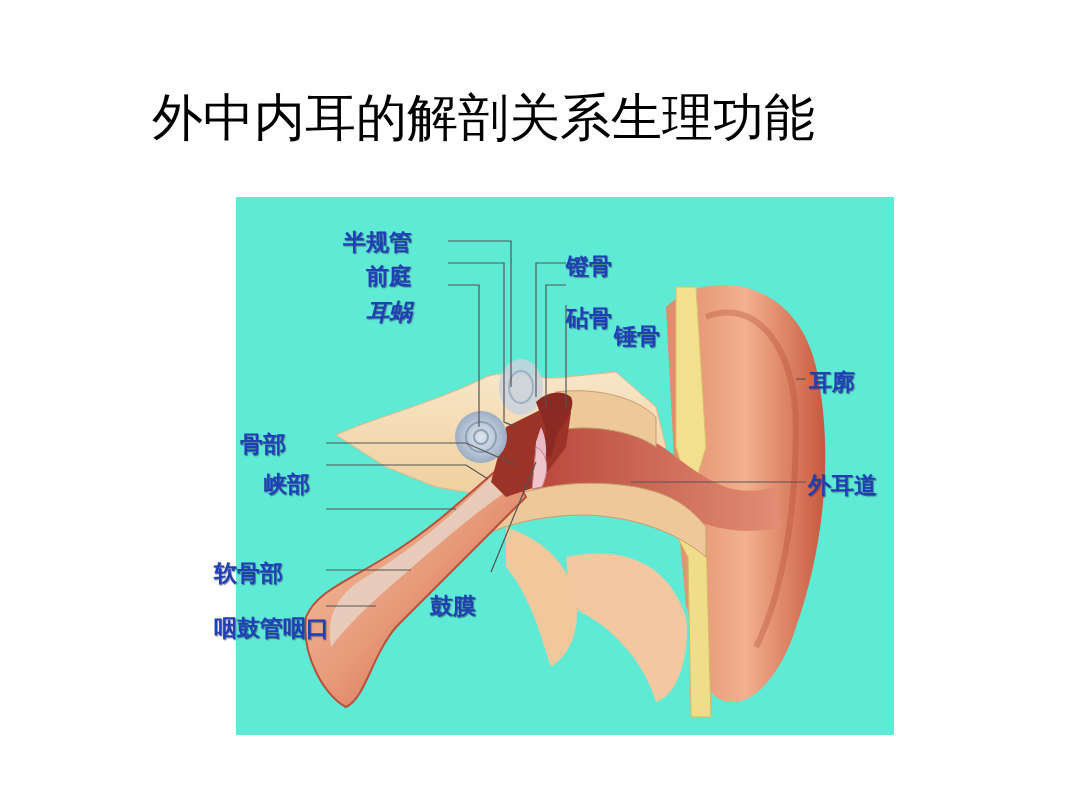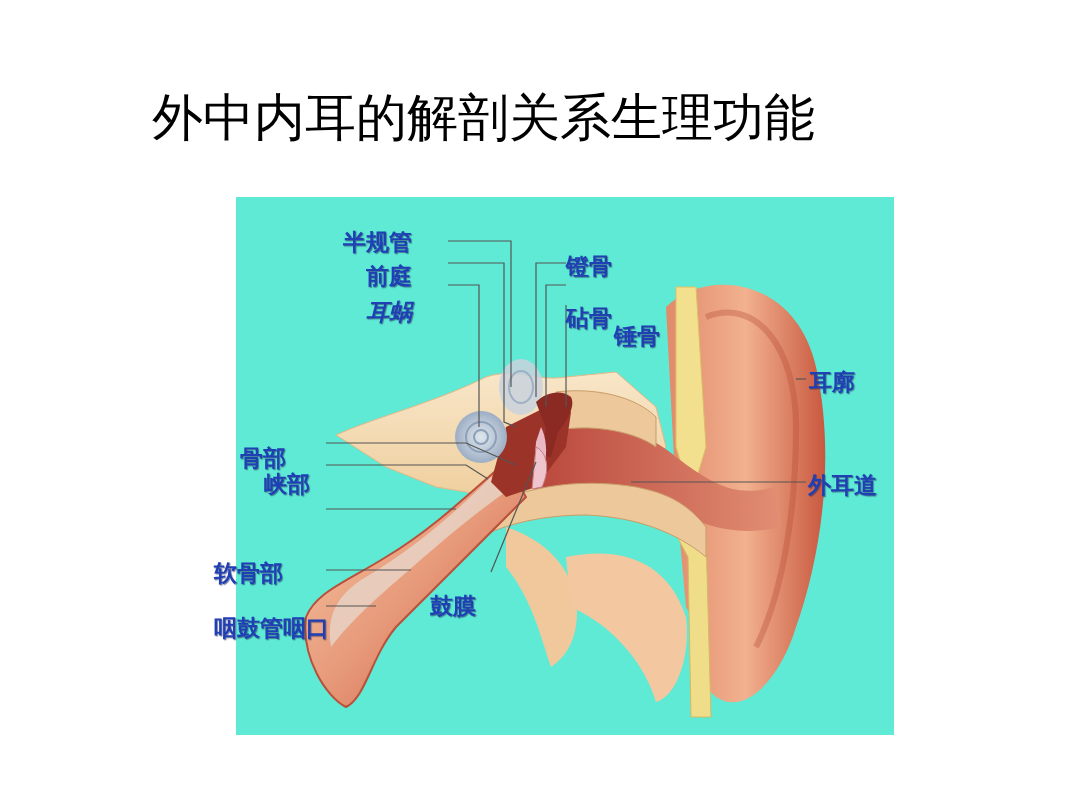--- a/index.html
+++ b/index.html
@@ -113,19 +113,19 @@
   <div class="label right" style="left:86px; top:66px; width:90px;">前庭</div>
   <div class="label right" style="left:86px; top:102px; width:90px;font-style:italic;">耳蜗</div>
 
   <div class="label" style="left:330px; top:58px;font-family:Liberation Mono, monospace;">镫骨</div>
   <div class="label" style="left:330px; top:92px;margin-top:16px;">砧骨</div>
   <div class="label" style="left:330px; top:126px;padding-left:48px;">锤骨</div>
 
   <div class="label" style="left:573px; top:172px;">耳廓</div>
   <div class="label" style="left:572px; top:275px;">外耳道</div>
 
-  <div class="label" style="left:4px; top:234px;margin-top:14px;">骨部</div>
+  <div class="label" style="left:4px; top:234px;">骨部</div>
   <div class="label" style="left:4px; top:274px;padding-left:24px;">峡部</div>
   <div class="label" style="left:-22px; top:363px;">软骨部</div>
   <div class="label" style="left:-22px; top:418px;text-align:right;">咽鼓管咽口</div>
 
   <div class="label" style="left:194px; top:383px;margin-top:13px;">鼓膜</div>
 </div>
 
 </body></html>

